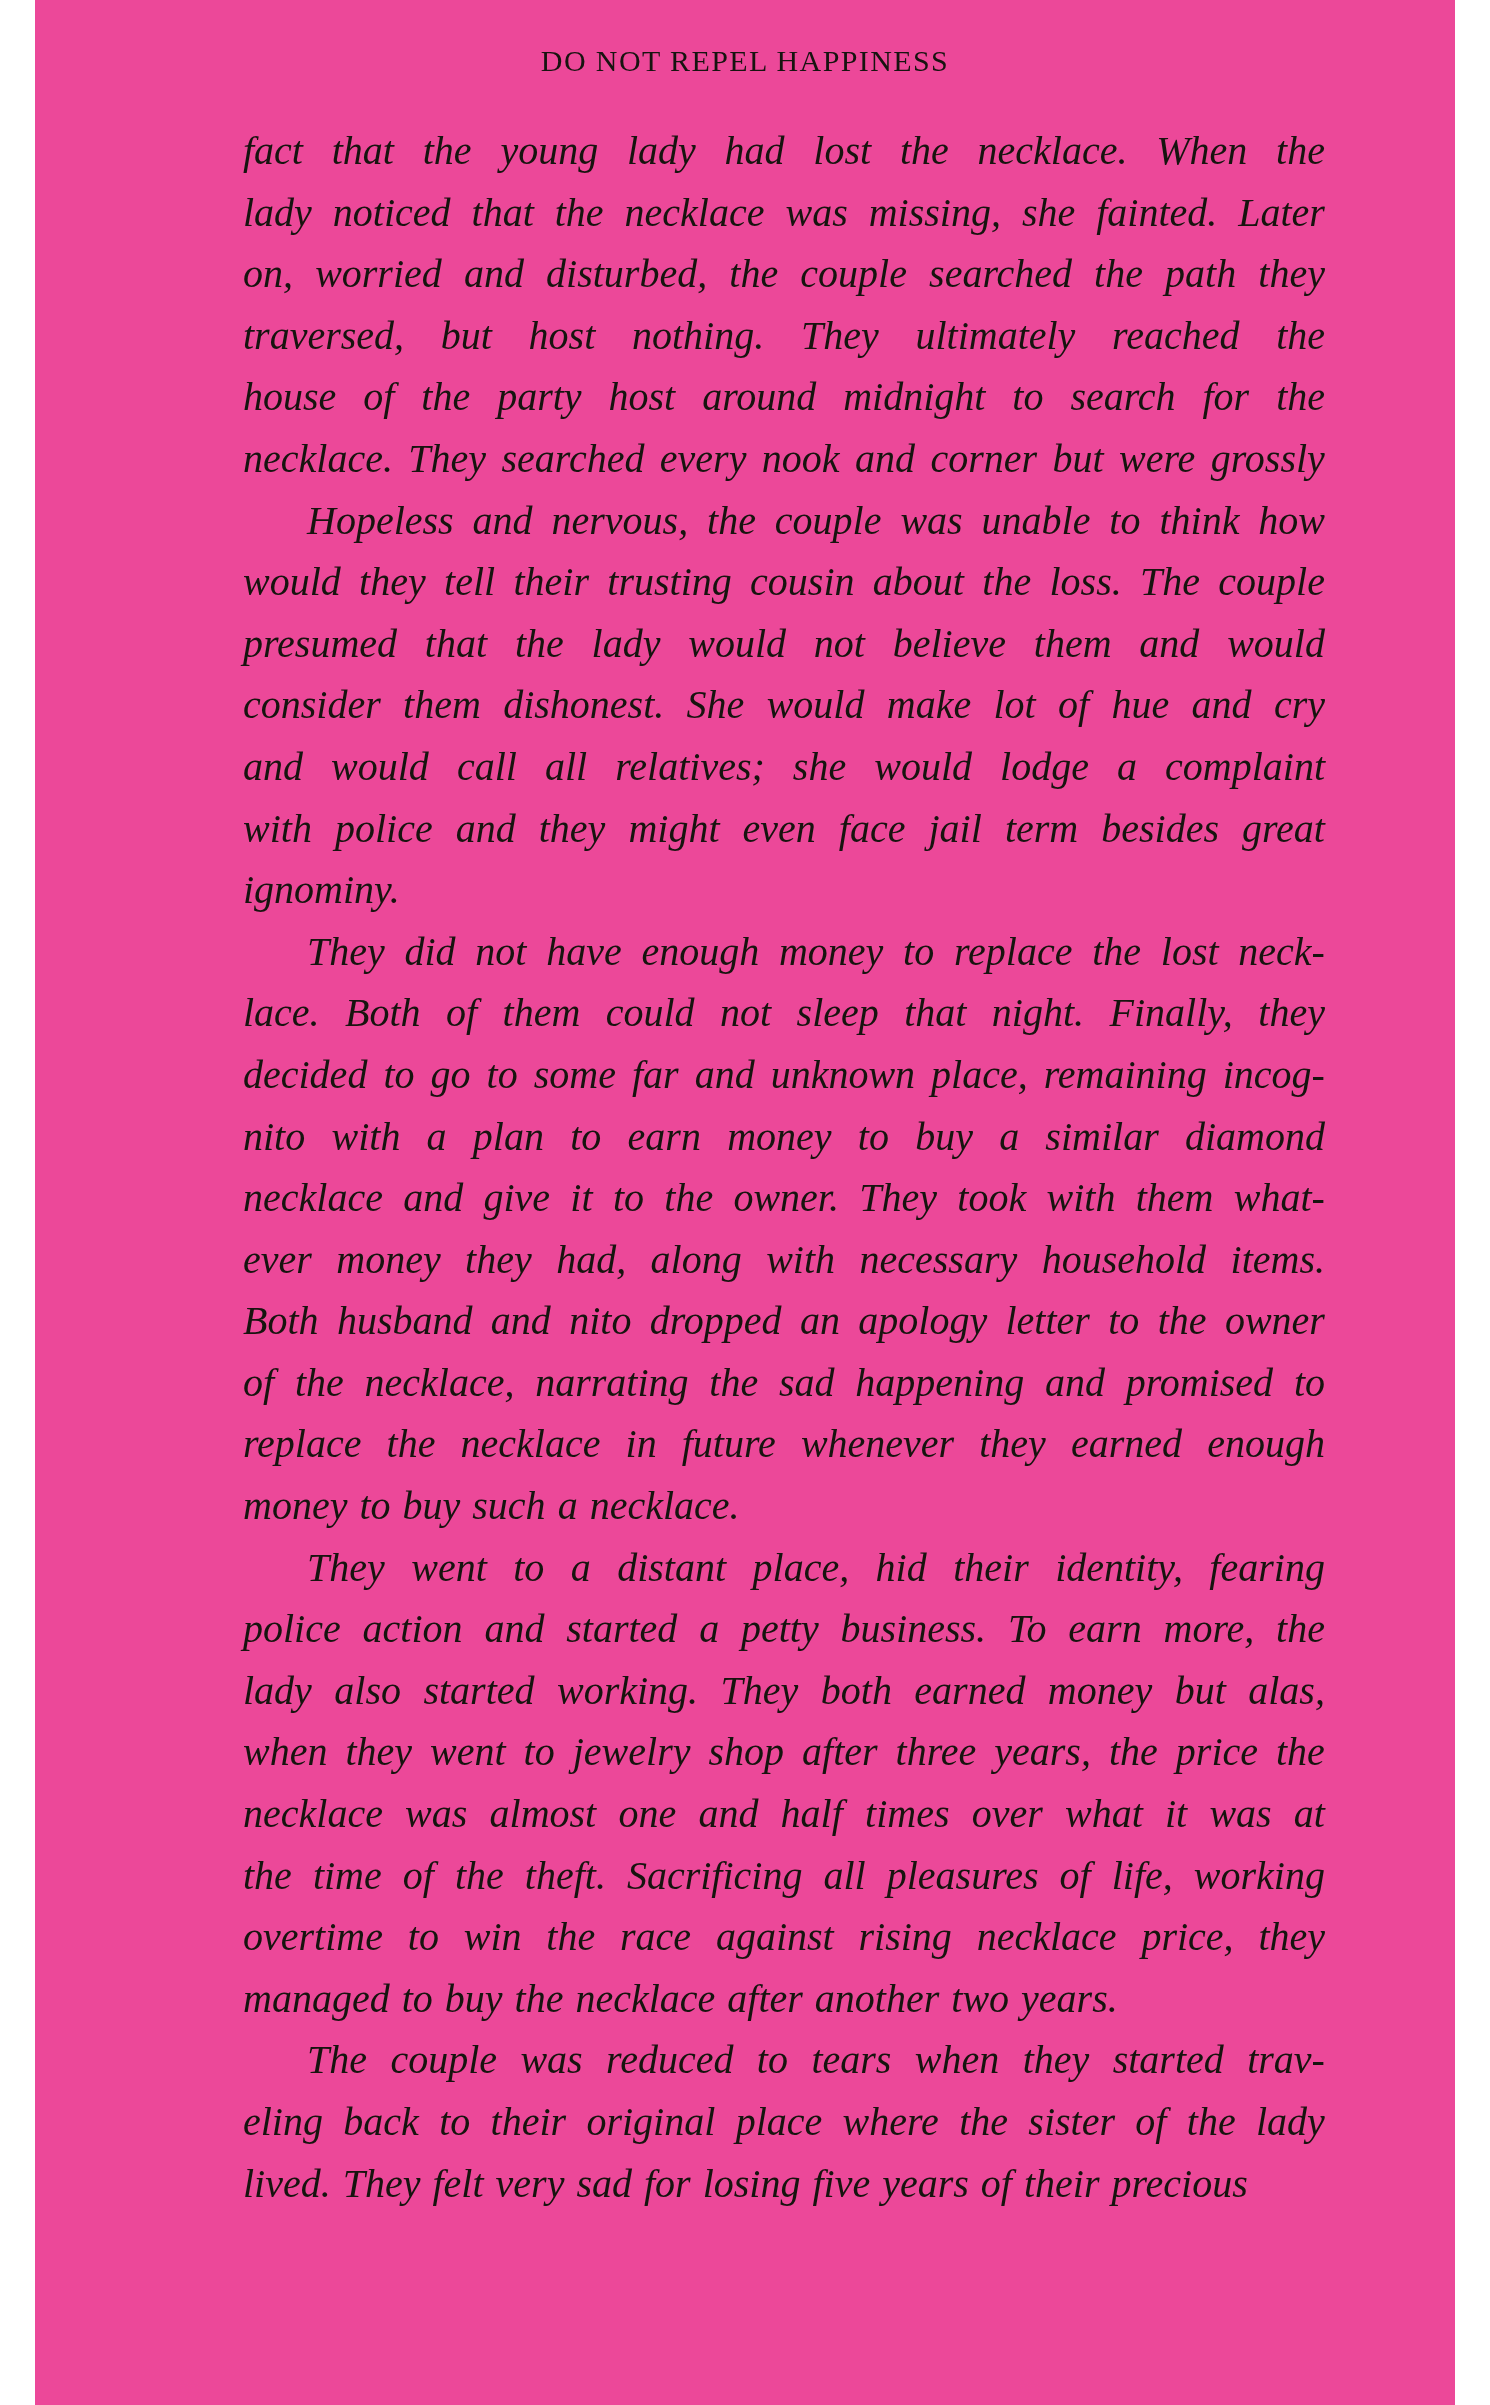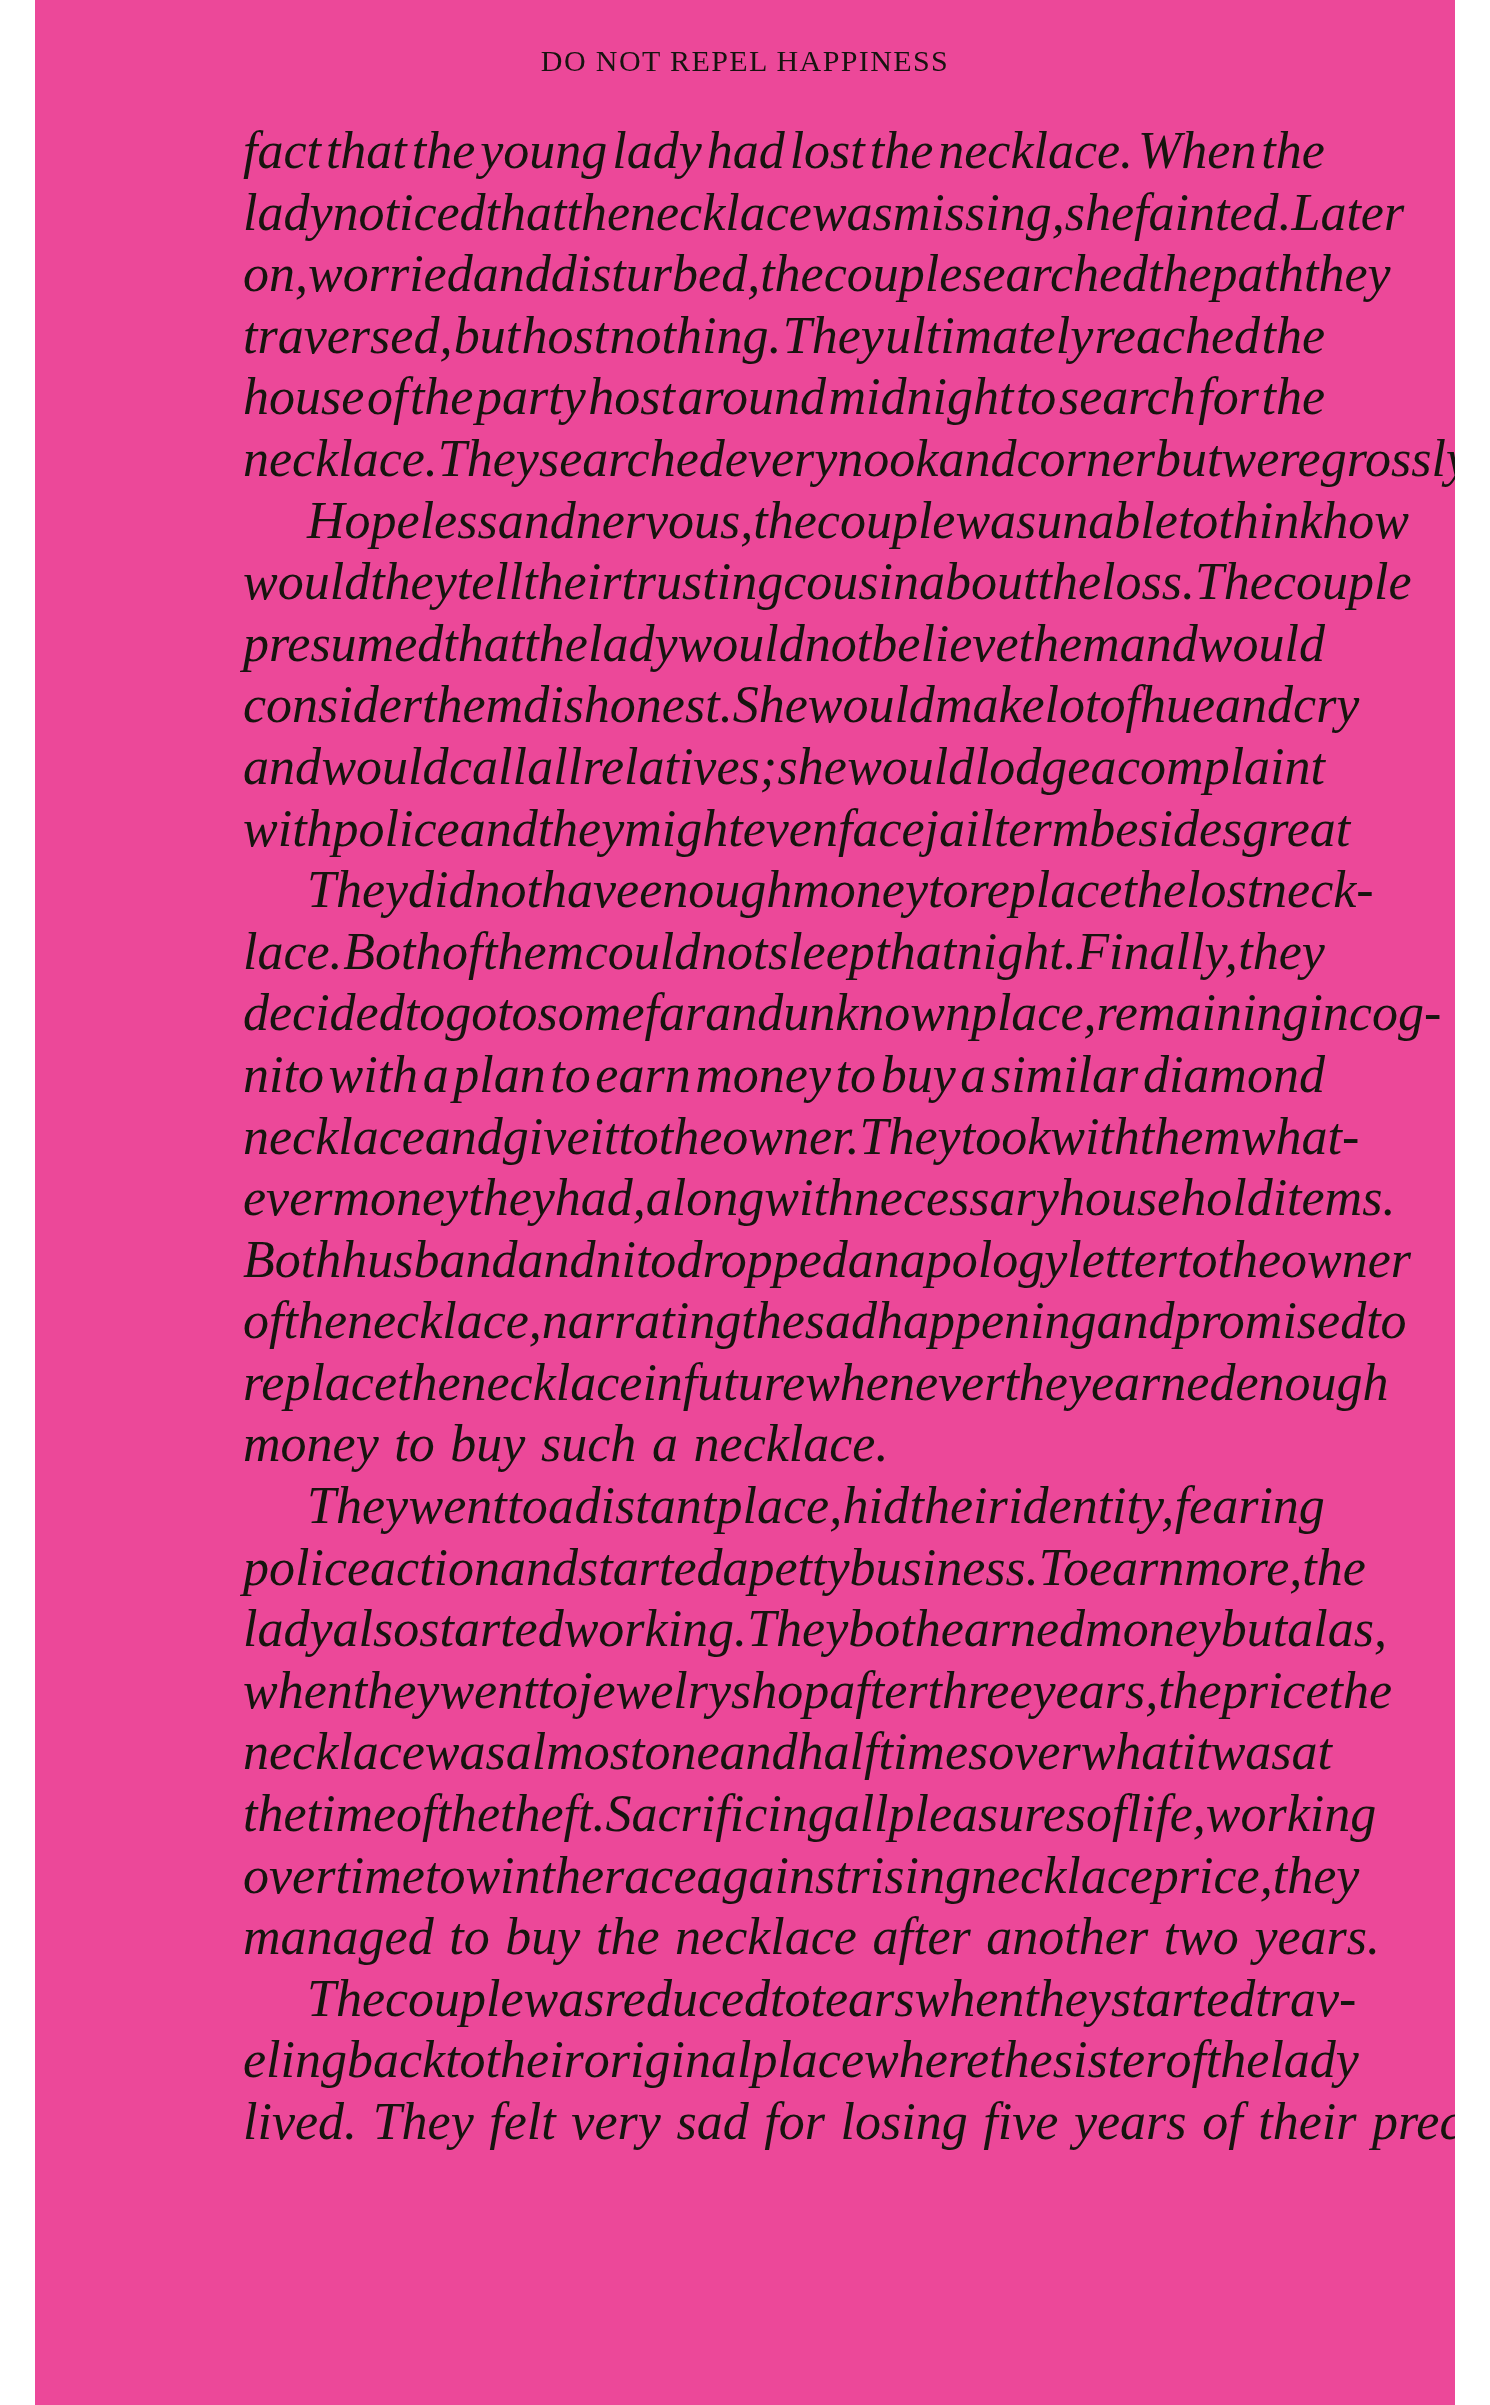--- a/index.html
+++ b/index.html
@@ -43,21 +43,21 @@
   .para {
     margin: 0;
   }
   
   .line {
     display: flex;
     width: 100%;
     height: 61.6px;
     align-items: flex-end;
     font-style: italic;
-    font-size: 52px;
+    font-size: 40px;
     line-height: 61.6px;
     color: #17140f;
     white-space: pre;
     font-family: "Liberation Serif", "DejaVu Serif", serif;
   }
   
   .line.just {
     justify-content: space-between;
   }
   
@@ -102,20 +102,21 @@
         <div class="line just"><span class="w">house</span><span class="w">of</span><span class="w">the</span><span class="w">party</span><span class="w">host</span><span class="w">around</span><span class="w">midnight</span><span class="w">to</span><span class="w">search</span><span class="w">for</span><span class="w">the</span></div>
         <div class="line just"><span class="w">necklace.</span><span class="w">They</span><span class="w">searched</span><span class="w">every</span><span class="w">nook</span><span class="w">and</span><span class="w">corner</span><span class="w">but</span><span class="w">were</span><span class="w">grossly</span></div>
       </div>
       <div class="para">
         <div class="line just indent"><span class="w">Hopeless</span><span class="w">and</span><span class="w">nervous,</span><span class="w">the</span><span class="w">couple</span><span class="w">was</span><span class="w">unable</span><span class="w">to</span><span class="w">think</span><span class="w">how</span></div>
         <div class="line just"><span class="w">would</span><span class="w">they</span><span class="w">tell</span><span class="w">their</span><span class="w">trusting</span><span class="w">cousin</span><span class="w">about</span><span class="w">the</span><span class="w">loss.</span><span class="w">The</span><span class="w">couple</span></div>
         <div class="line just"><span class="w">presumed</span><span class="w">that</span><span class="w">the</span><span class="w">lady</span><span class="w">would</span><span class="w">not</span><span class="w">believe</span><span class="w">them</span><span class="w">and</span><span class="w">would</span></div>
         <div class="line just"><span class="w">consider</span><span class="w">them</span><span class="w">dishonest.</span><span class="w">She</span><span class="w">would</span><span class="w">make</span><span class="w">lot</span><span class="w">of</span><span class="w">hue</span><span class="w">and</span><span class="w">cry</span></div>
         <div class="line just"><span class="w">and</span><span class="w">would</span><span class="w">call</span><span class="w">all</span><span class="w">relatives;</span><span class="w">she</span><span class="w">would</span><span class="w">lodge</span><span class="w">a</span><span class="w">complaint</span></div>
         <div class="line just"><span class="w">with</span><span class="w">police</span><span class="w">and</span><span class="w">they</span><span class="w">might</span><span class="w">even</span><span class="w">face</span><span class="w">jail</span><span class="w">term</span><span class="w">besides</span><span class="w">great</span></div>
+        <div class="line last"><span class="w">ignominy.</span></div>
       </div>
       <div class="para">
         <div class="line just indent"><span class="w">They</span><span class="w">did</span><span class="w">not</span><span class="w">have</span><span class="w">enough</span><span class="w">money</span><span class="w">to</span><span class="w">replace</span><span class="w">the</span><span class="w">lost</span><span class="w">neck-</span></div>
         <div class="line just"><span class="w">lace.</span><span class="w">Both</span><span class="w">of</span><span class="w">them</span><span class="w">could</span><span class="w">not</span><span class="w">sleep</span><span class="w">that</span><span class="w">night.</span><span class="w">Finally,</span><span class="w">they</span></div>
         <div class="line just"><span class="w">decided</span><span class="w">to</span><span class="w">go</span><span class="w">to</span><span class="w">some</span><span class="w">far</span><span class="w">and</span><span class="w">unknown</span><span class="w">place,</span><span class="w">remaining</span><span class="w">incog-</span></div>
         <div class="line just"><span class="w">nito</span><span class="w">with</span><span class="w">a</span><span class="w">plan</span><span class="w">to</span><span class="w">earn</span><span class="w">money</span><span class="w">to</span><span class="w">buy</span><span class="w">a</span><span class="w">similar</span><span class="w">diamond</span></div>
         <div class="line just"><span class="w">necklace</span><span class="w">and</span><span class="w">give</span><span class="w">it</span><span class="w">to</span><span class="w">the</span><span class="w">owner.</span><span class="w">They</span><span class="w">took</span><span class="w">with</span><span class="w">them</span><span class="w">what-</span></div>
         <div class="line just"><span class="w">ever</span><span class="w">money</span><span class="w">they</span><span class="w">had,</span><span class="w">along</span><span class="w">with</span><span class="w">necessary</span><span class="w">household</span><span class="w">items.</span></div>
         <div class="line just"><span class="w">Both</span><span class="w">husband</span><span class="w">and</span><span class="w">nito</span><span class="w">dropped</span><span class="w">an</span><span class="w">apology</span><span class="w">letter</span><span class="w">to</span><span class="w">the</span><span class="w">owner</span></div>
         <div class="line just"><span class="w">of</span><span class="w">the</span><span class="w">necklace,</span><span class="w">narrating</span><span class="w">the</span><span class="w">sad</span><span class="w">happening</span><span class="w">and</span><span class="w">promised</span><span class="w">to</span></div>

